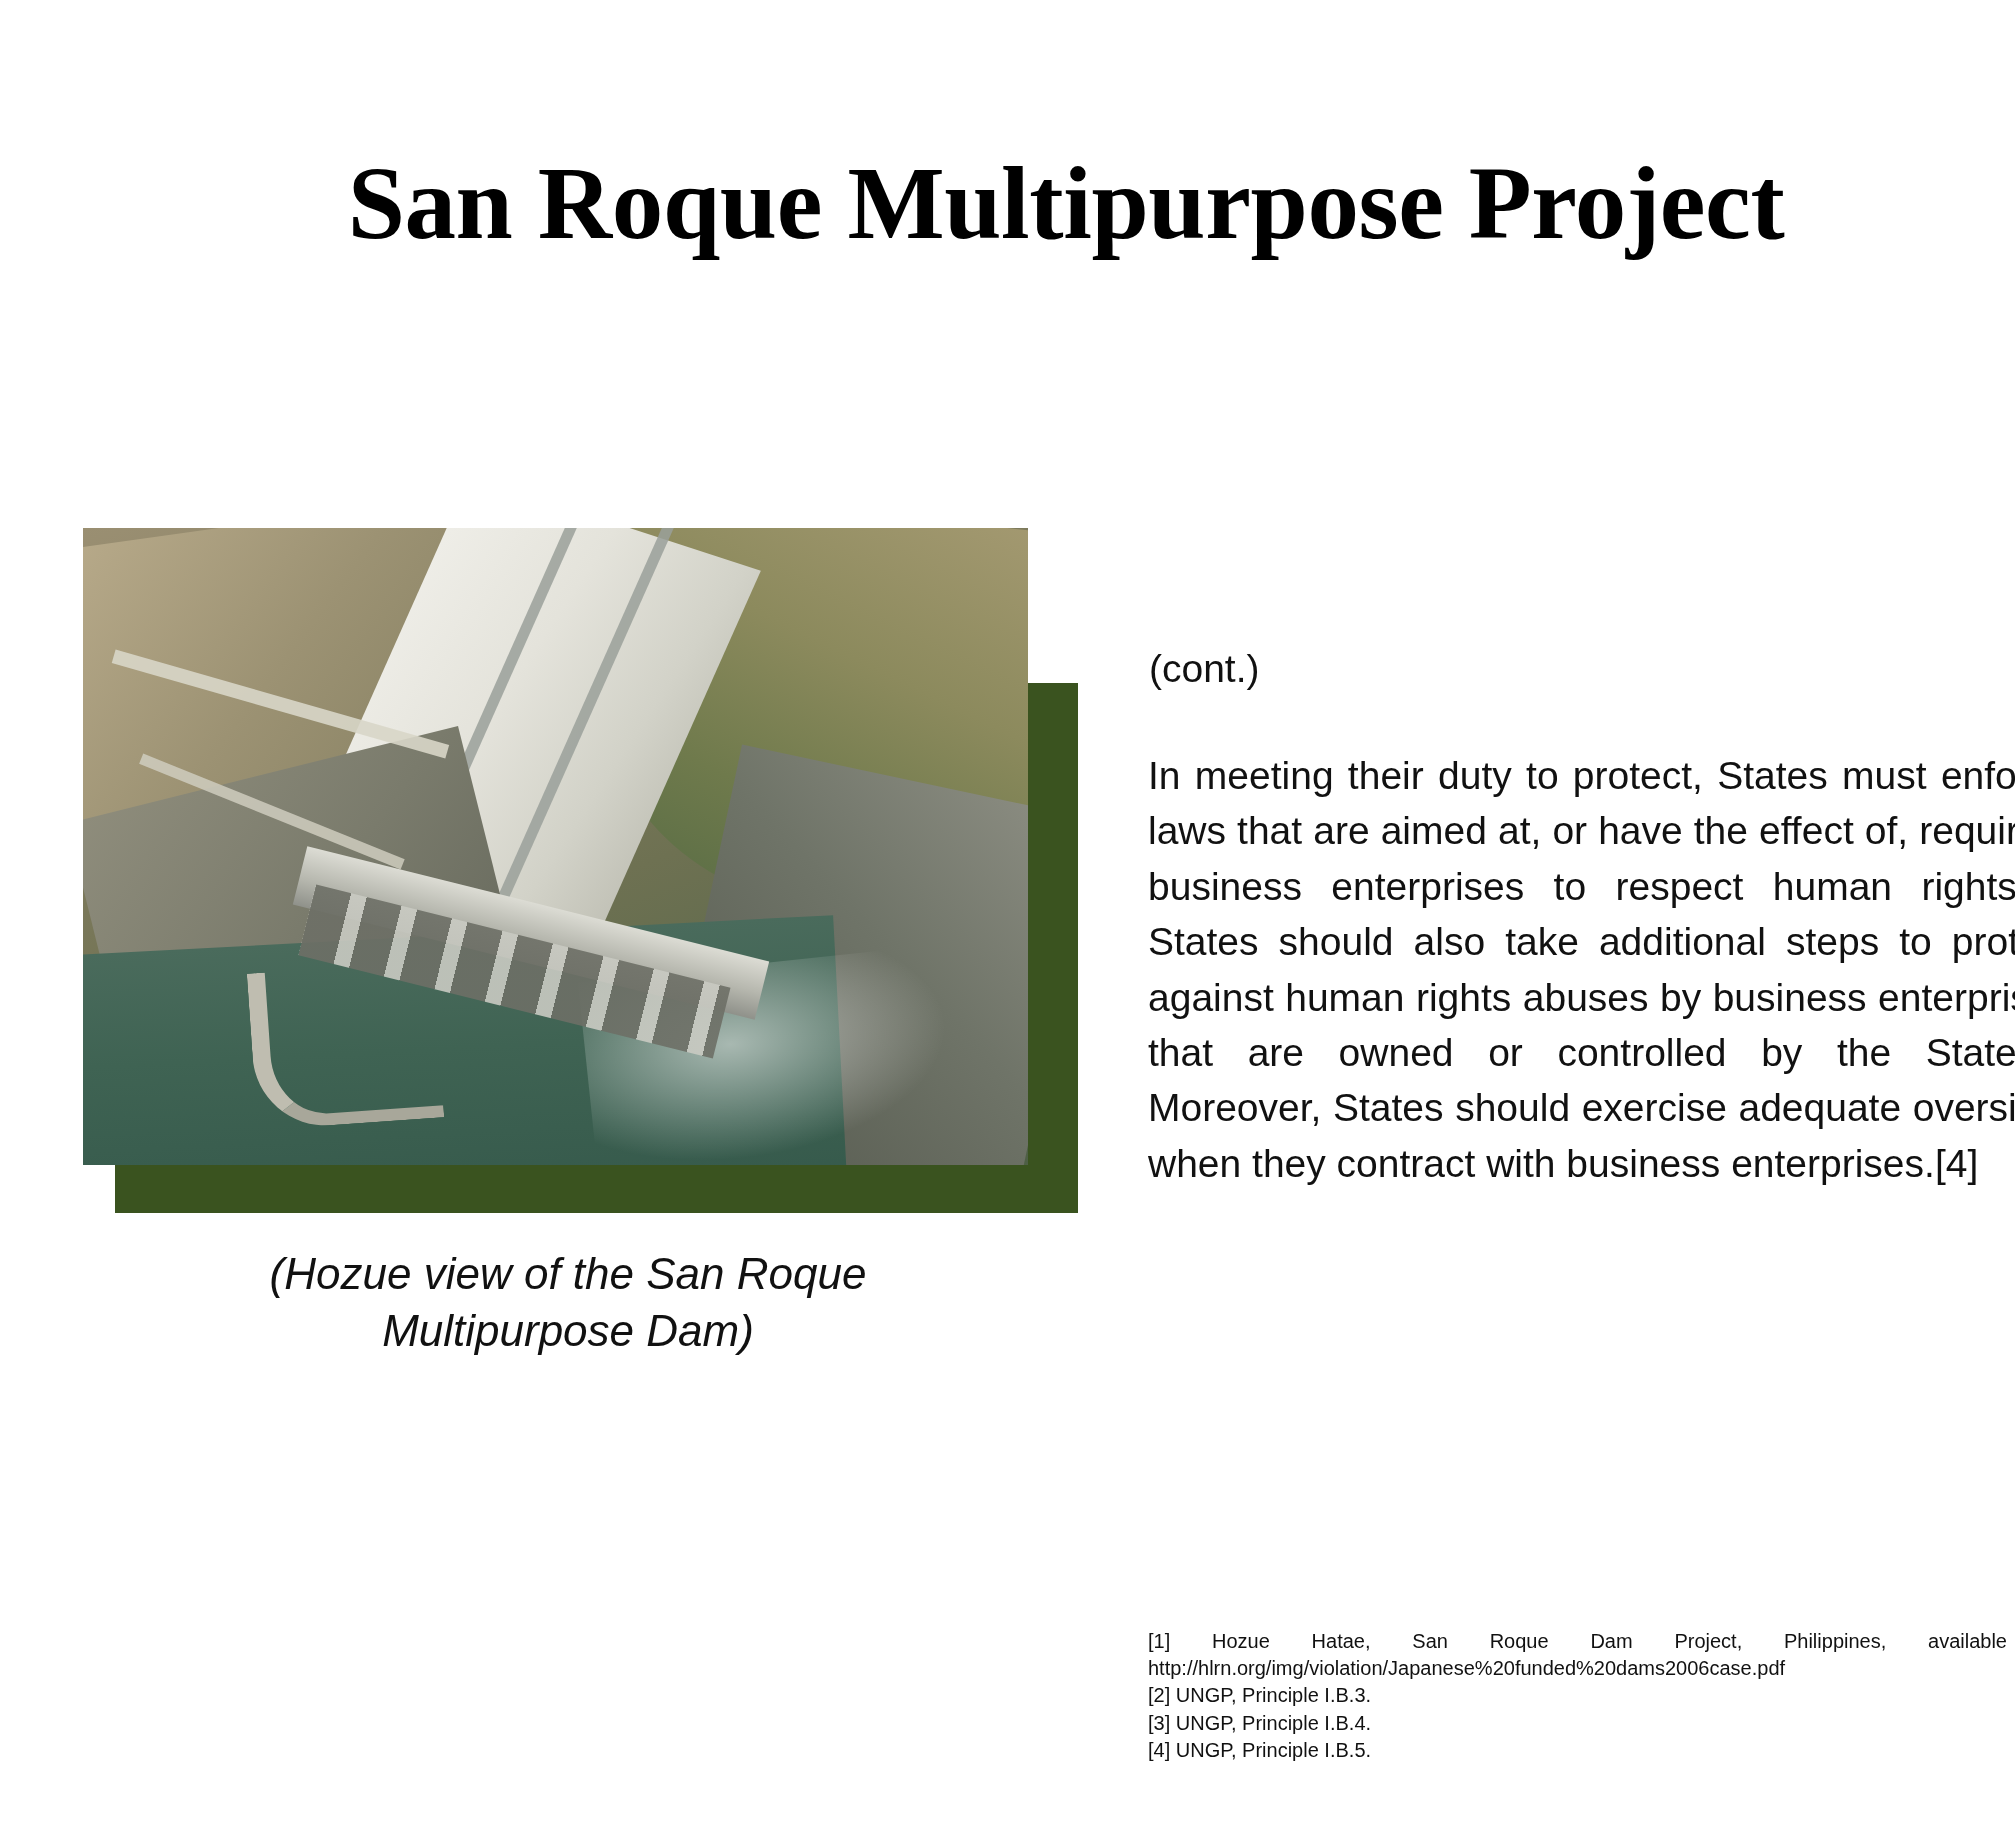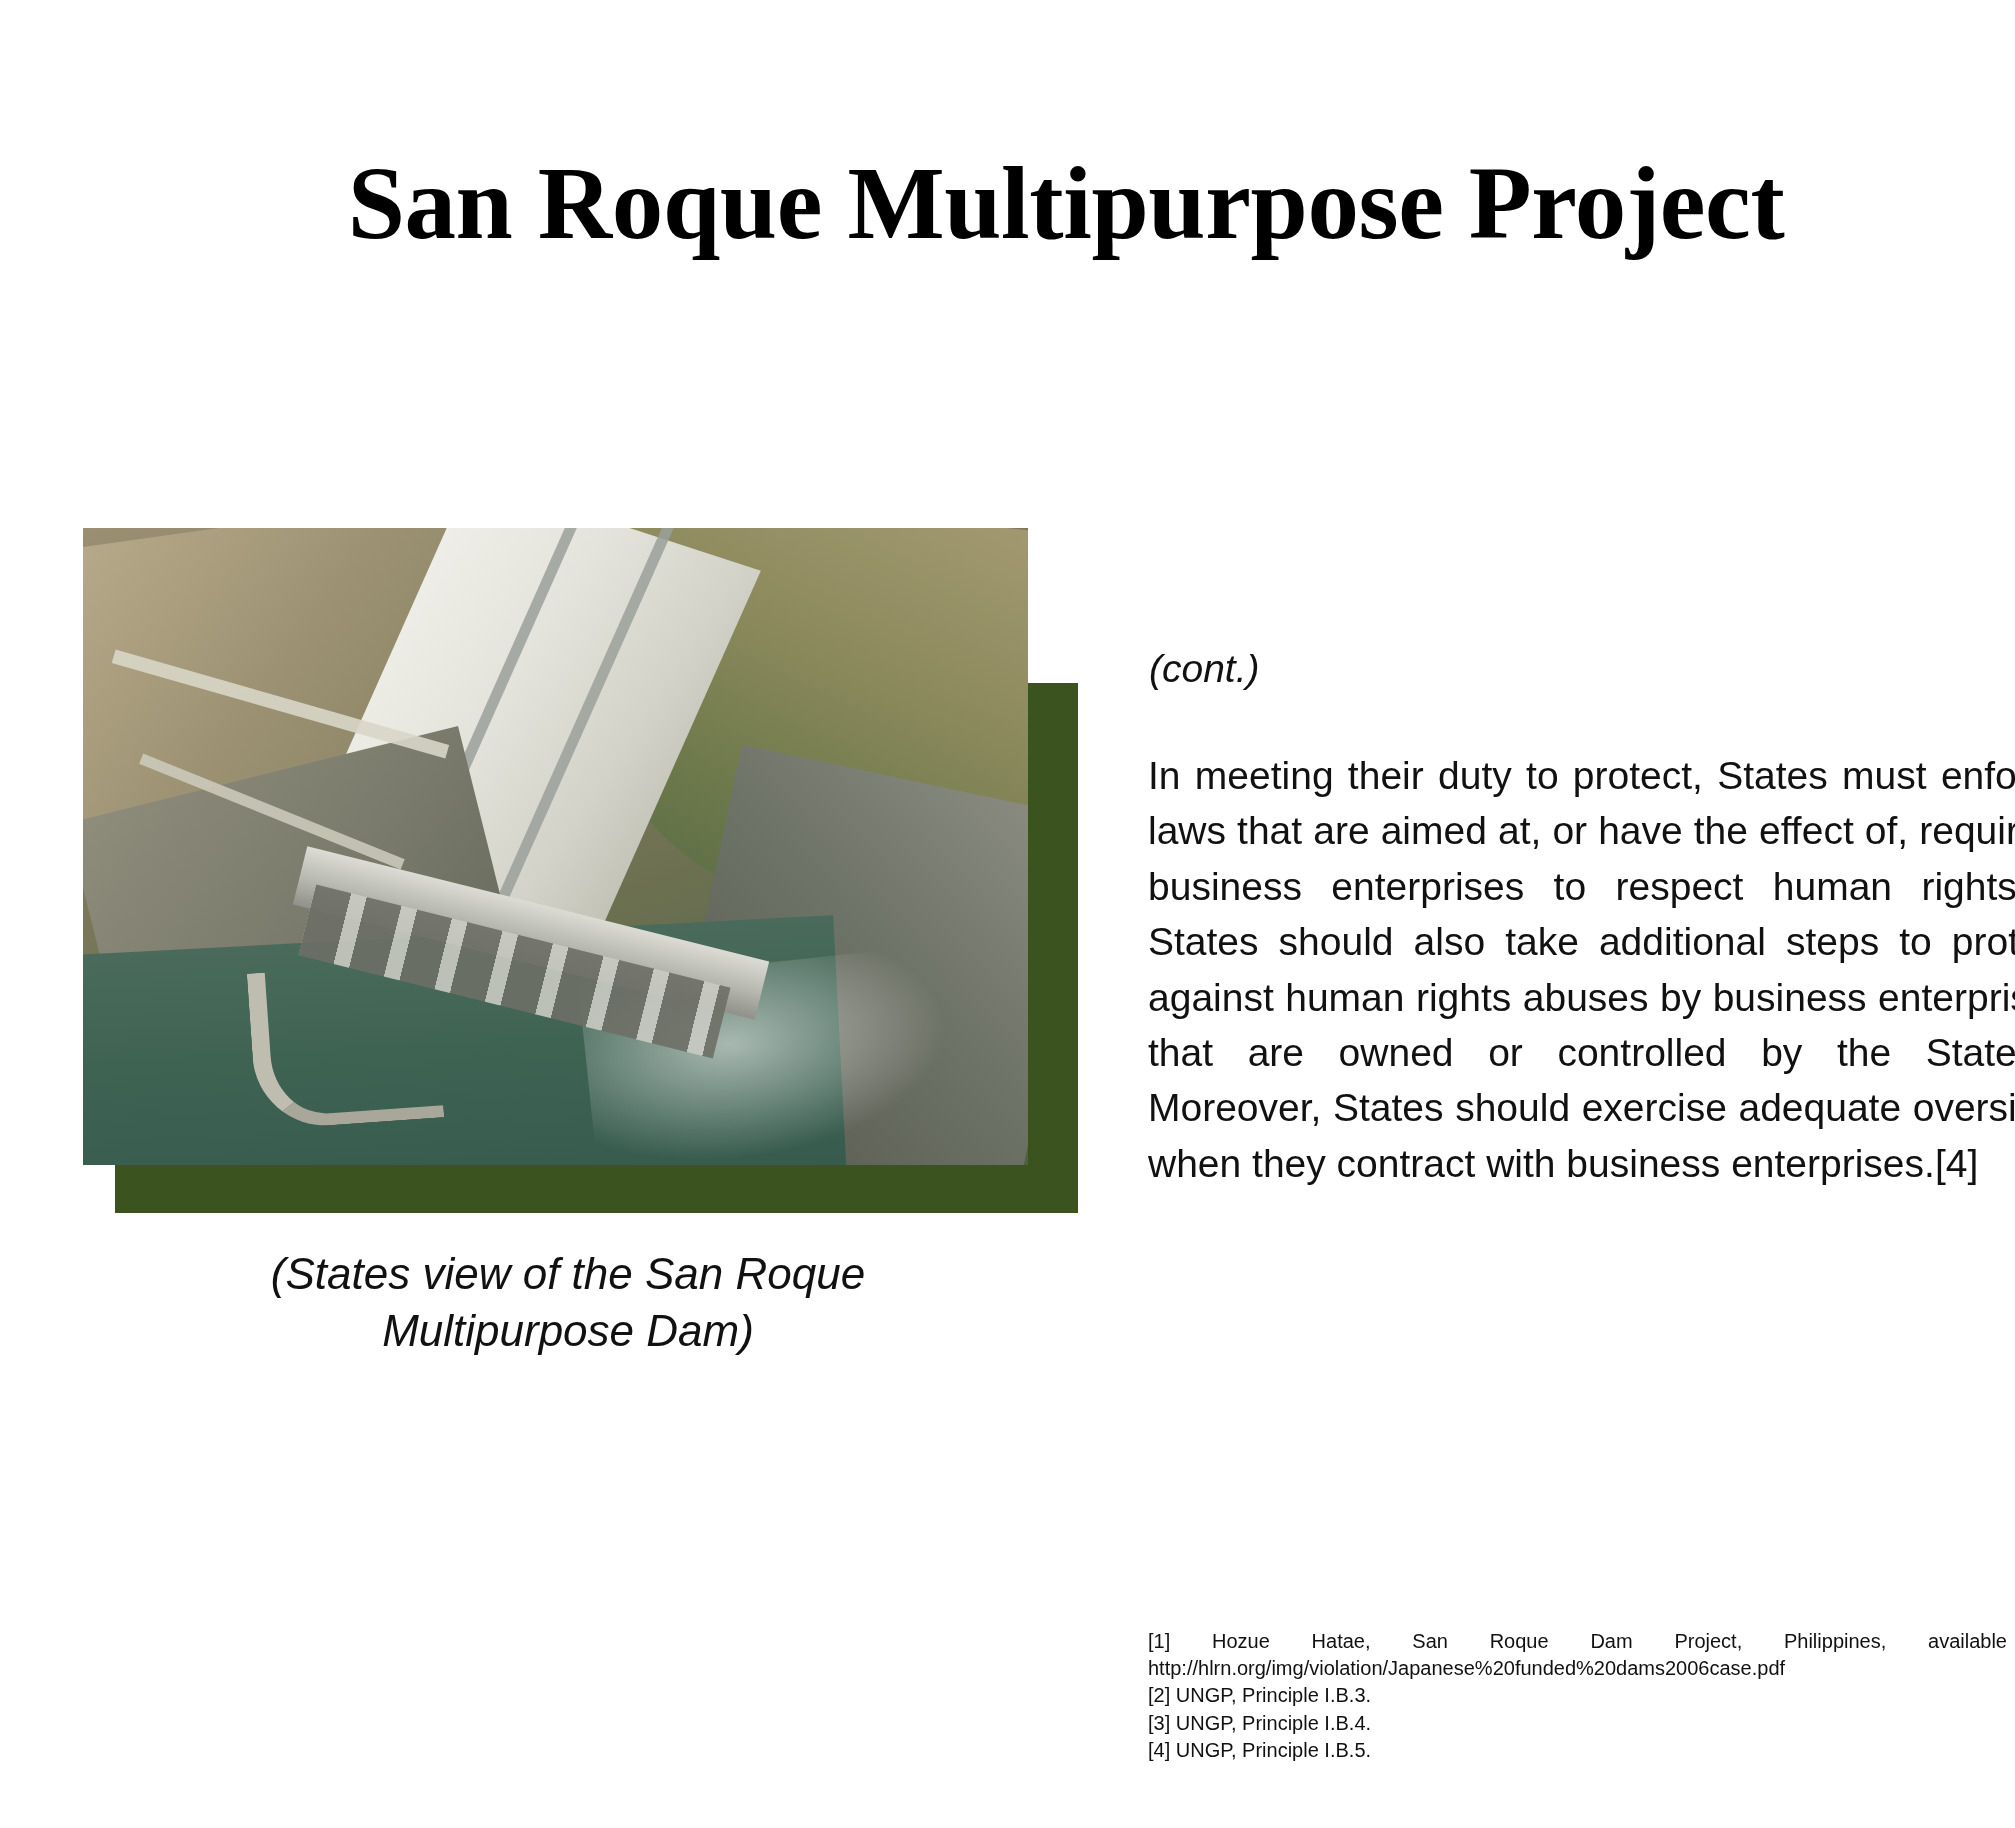--- a/index.html
+++ b/index.html
@@ -142,21 +142,20 @@
     font-size: 44px;
     line-height: 1.30;
     color: #111111;
   }
 
   
   .cont-label {
     position: absolute;
     left: 1149px;
     top: 647px;
-    font-style: italic;
     font-size: 39px;
     color: #111111;
   }
   .body-text {
     position: absolute;
     left: 1148px;
     top: 748px;
     width: 923px;
     font-size: 39px;
     line-height: 1.42;
@@ -199,21 +198,21 @@
   <div class="ph-layer ph-embankment"></div>
   <div class="ph-layer ph-road"></div>
   <div class="ph-layer ph-road2"></div>
   <div class="ph-layer ph-water"></div>
   <div class="ph-layer ph-water-shine"></div>
   <div class="ph-layer ph-crest"></div>
   <div class="ph-layer ph-gates"></div>
   <div class="ph-layer ph-wall"></div>
 </div>
 
-<div class="caption">(States view of the San Roque Multipurpose Dam)</div>
+<div class="caption">(Hozue view of the San Roque Multipurpose Dam)</div>
 
 <div class="cont-label">(cont.)</div>
 
 <div class="body-text">In meeting their duty to protect, States must enforce laws that are aimed at, or have the effect of, requiring business enterprises to respect human rights.[2] States should also take additional steps to protect against human rights abuses by business enterprises that are owned or controlled by the State.[3] Moreover, States should exercise adequate oversight when they contract with business enterprises.[4]</div>
 
 <div class="footnotes">
   <div class="fn-first">[1] Hozue Hatae, San Roque Dam Project, Philippines, available at: http://hlrn.org/img/violation/Japanese%20funded%20dams2006case.pdf</div>
   <div>[2] UNGP, Principle I.B.3.</div>
   <div>[3] UNGP, Principle I.B.4.</div>
   <div>[4] UNGP, Principle I.B.5.</div>

